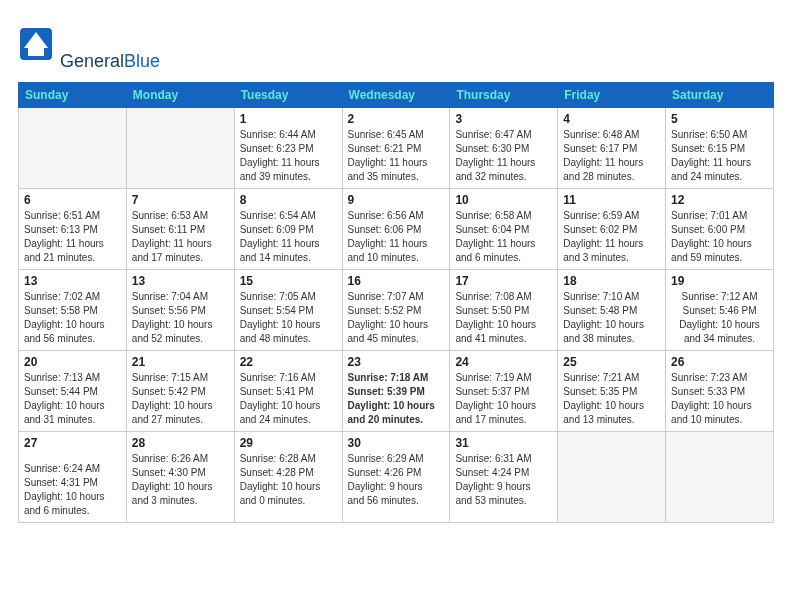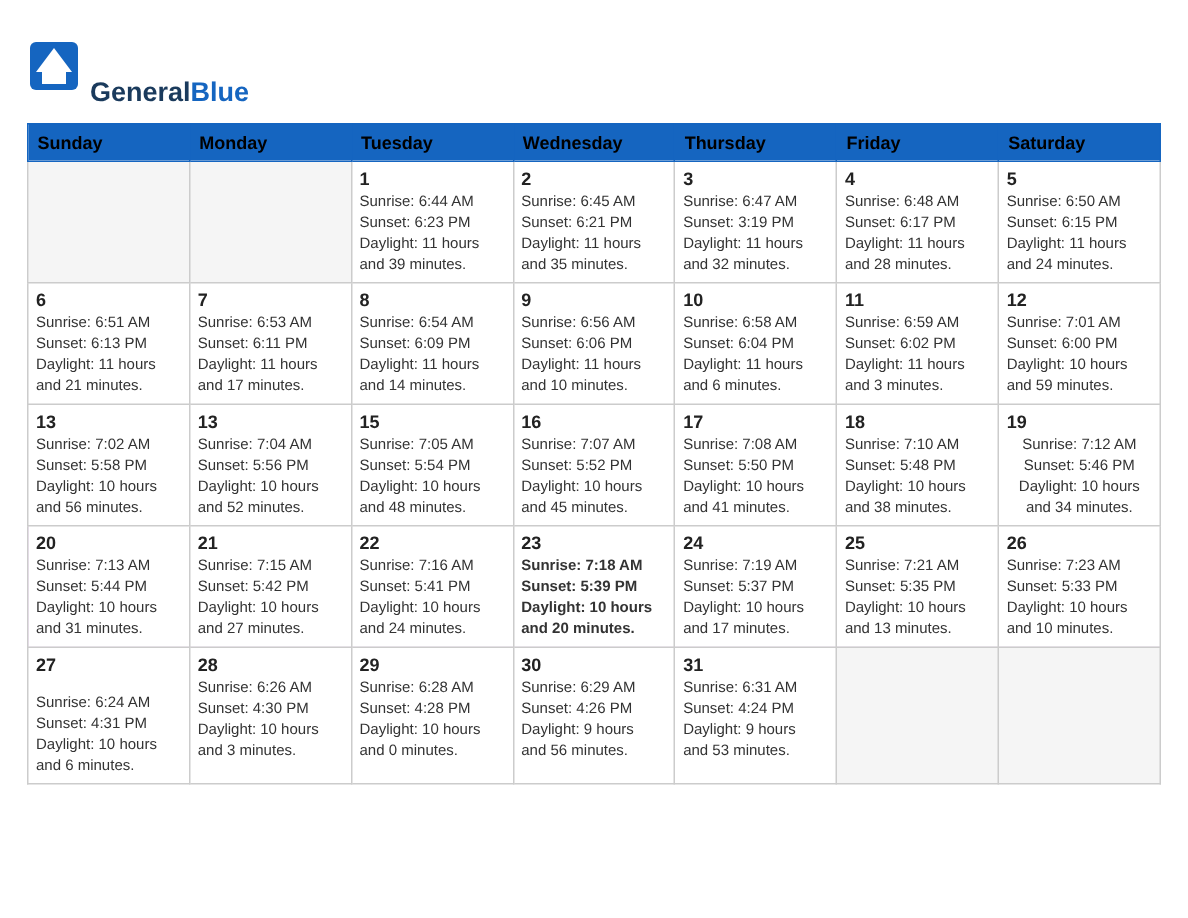--- a/index.html
+++ b/index.html
@@ -46,21 +46,21 @@
       color: #444;
       margin-top: 2px;
     }
     .calendar {
       width: 100%;
       border-collapse: collapse;
       border: 1px solid #ccc;
     }
     .calendar th {
       background: #1565c0;
-      color: #000000;
+      color: #5eead4;
       font-size: 12px;
       font-weight: bold;
       text-align: left;
       padding: 5px 6px;
       border: 1px solid #1565c0;
     }
     .calendar td {
       vertical-align: top;
       border: 1px solid #ccc;
       padding: 4px 5px;
@@ -95,21 +95,21 @@
 <div class="page">
   <div class="header">
     <div class="logo">
       <div class="logo-row">
         <svg width="36" height="36" viewBox="0 0 36 36">
           <rect x="2" y="2" width="32" height="32" rx="4" fill="#1565c0"></rect>
           <polygon points="18,6 30,22 6,22" fill="white"></polygon>
           <rect x="10" y="22" width="16" height="8" fill="white"></rect>
         </svg>
         <div style="margin-left:4px;">
-          <div style="font-size:18px;font-weight:bold;color:#1a3a5c;line-height:1.1;margin-top:36px;">
+          <div style="font-size:18px;font-weight:normal;color:#1a3a5c;line-height:1.1;margin-top:36px;">
             <span>General</span><span style="color:#1565c0;">Blue</span>
           </div>
         </div>
       </div>
     </div>
     <div class="title-block">
       <div class="main-title"></div>
       <div class="subtitle"></div>
     </div>
   </div>
@@ -140,21 +140,21 @@
           <td>
             <span class="day-num">2</span>
             <div class="day-info" style="white-space: pre-line;">Sunrise: 6:45 AM
 Sunset: 6:21 PM
 Daylight: 11 hours
 and 35 minutes.</div>
           </td>
           <td>
             <span class="day-num">3</span>
             <div class="day-info" style="white-space: pre-line;">Sunrise: 6:47 AM
-Sunset: 3:19 PM
+Sunset: 6:30 PM
 Daylight: 11 hours
 and 32 minutes.</div>
           </td>
           <td>
             <span class="day-num">4</span>
             <div class="day-info" style="white-space: pre-line;">Sunrise: 6:48 AM
 Sunset: 6:17 PM
 Daylight: 11 hours
 and 28 minutes.</div>
           </td>

